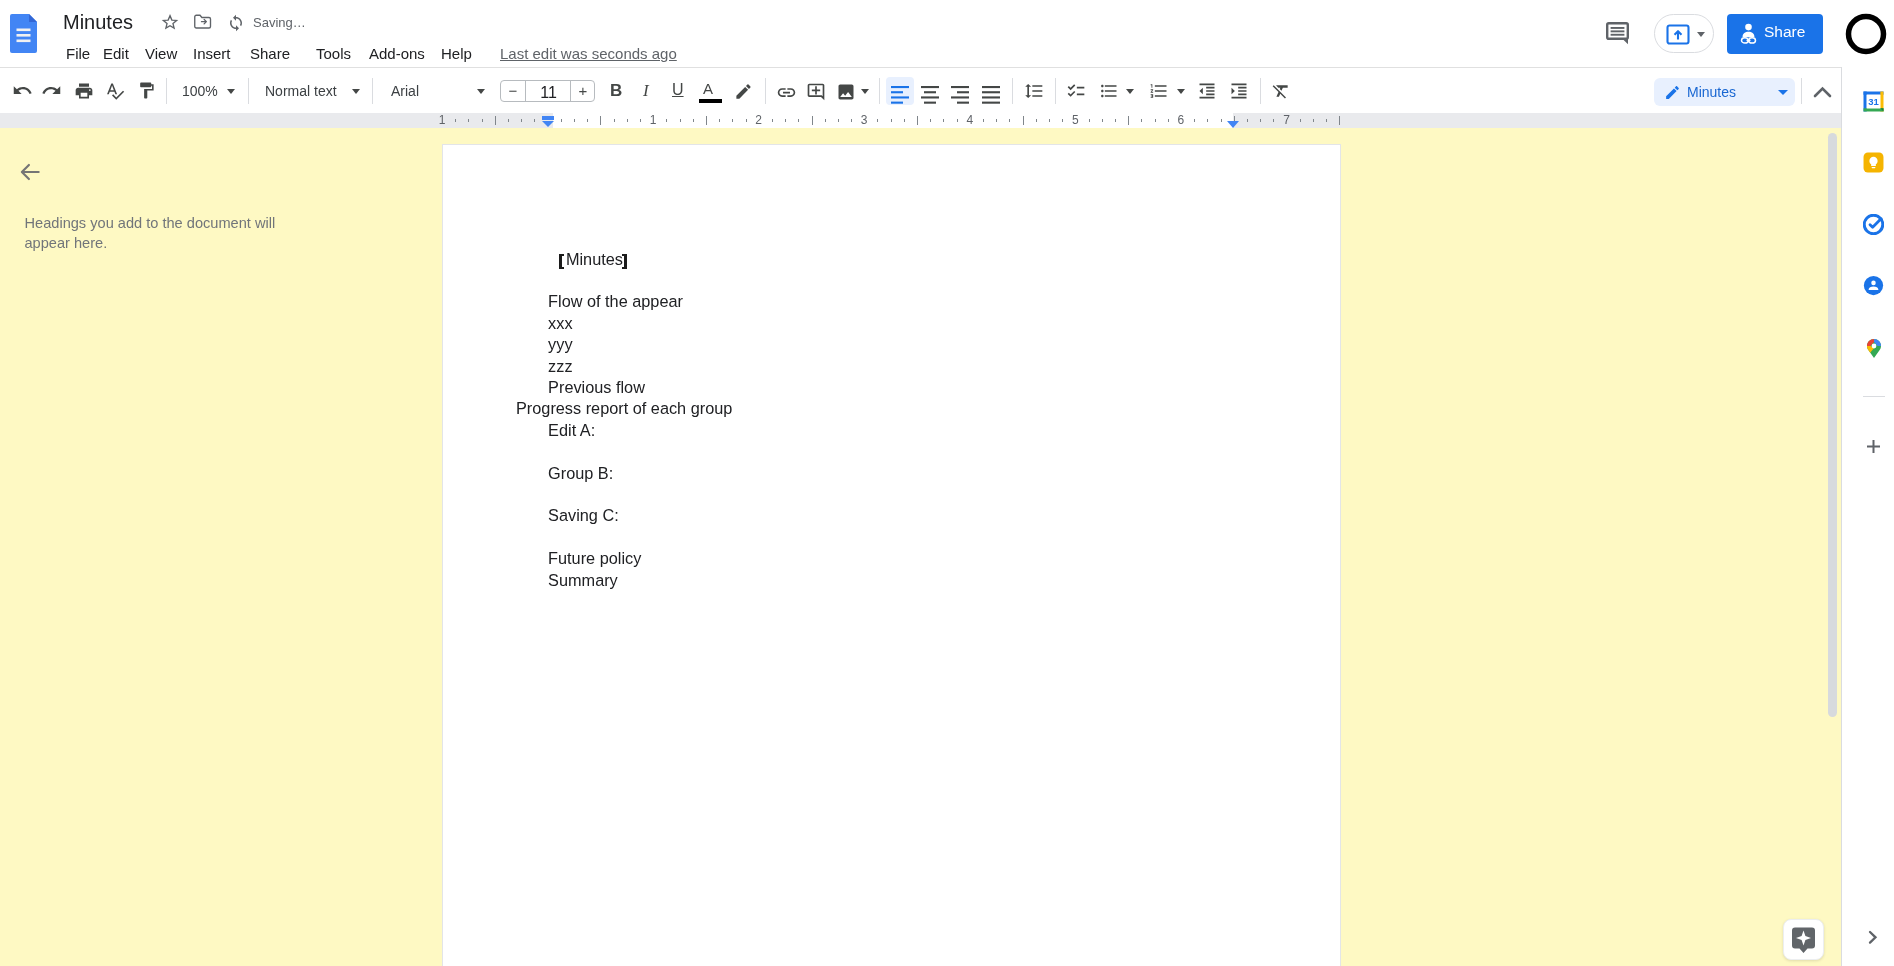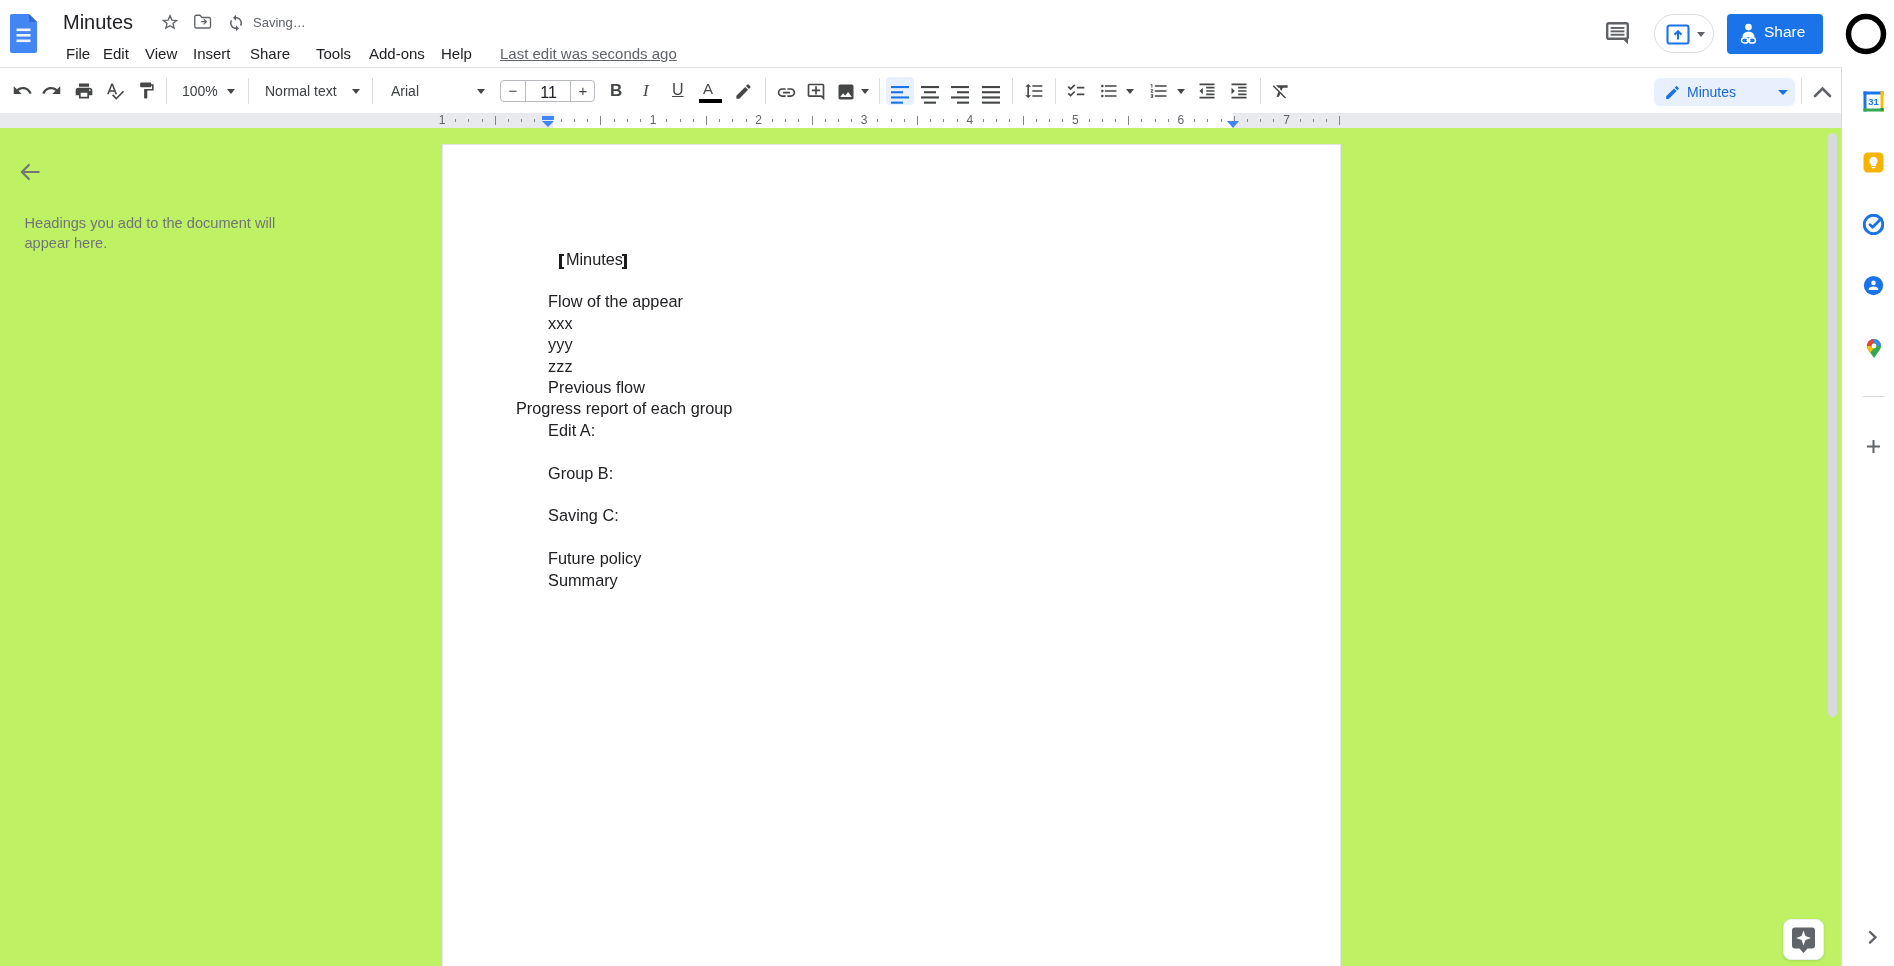--- a/index.html
+++ b/index.html
@@ -19,21 +19,21 @@
 #alhl { position:absolute; left:886px; top:9px; width:28px; height:28px; background:#e8f0fe; border-radius:4px; }
 #editpill { position:absolute; left:1654px; top:10px; width:141px; height:28px; background:#e8f0fe; border-radius:6px; }
 #editpill span { position:absolute; left:33px; top:5.5px; font-size:14px; font-weight:500; color:#1967d2; }
 
 #ruler { position:absolute; left:0; top:113px; width:1841px; height:15px; background:#e9eaed; overflow:hidden; }
 #rwhite { position:absolute; left:553.0px; top:0; width:679.7px; height:15px; background:#fff; }
 .rtick { position:absolute; top:6px; width:1px; height:3px; background:#80868b; }
 .rtick.half { top:3px; height:9px; }
 .rnum { position:absolute; top:0px; width:16px; text-align:center; font-size:12px; line-height:15px; color:#5f6368; }
 
-#canvas { position:absolute; left:0; top:128px; width:1841px; height:838px; background:#bef264; }
+#canvas { position:absolute; left:0; top:128px; width:1841px; height:838px; background:#fef9c3; }
 #page { position:absolute; left:442px; top:15.5px; width:899px; height:900px; background:#fff; border:1px solid #e3e5e8; }
 .dtxt { position:absolute; font-size:16.3px; color:#202124; white-space:pre; }
 #lefttext { position:absolute; left:24.5px; top:84.5px; font-size:14.6px; line-height:20.7px; color:#71757a; }
 
 #sidebar { position:absolute; left:1841px; top:67px; width:53px; height:899px; background:#fff; border-left:1px solid #dadce0; }
 #scrollthumb { position:absolute; left:1827.5px; top:132.5px; width:9.5px; height:584px; background:#d7dadd; border-radius:5px; }
 
 #explore { position:absolute; left:1783px; top:918.5px; width:41px; height:41px; background:#fff; border:1px solid #eceef0; border-radius:8px; box-shadow:0 1px 3px rgba(0,0,0,.12); }
 </style></head>
 <body>

